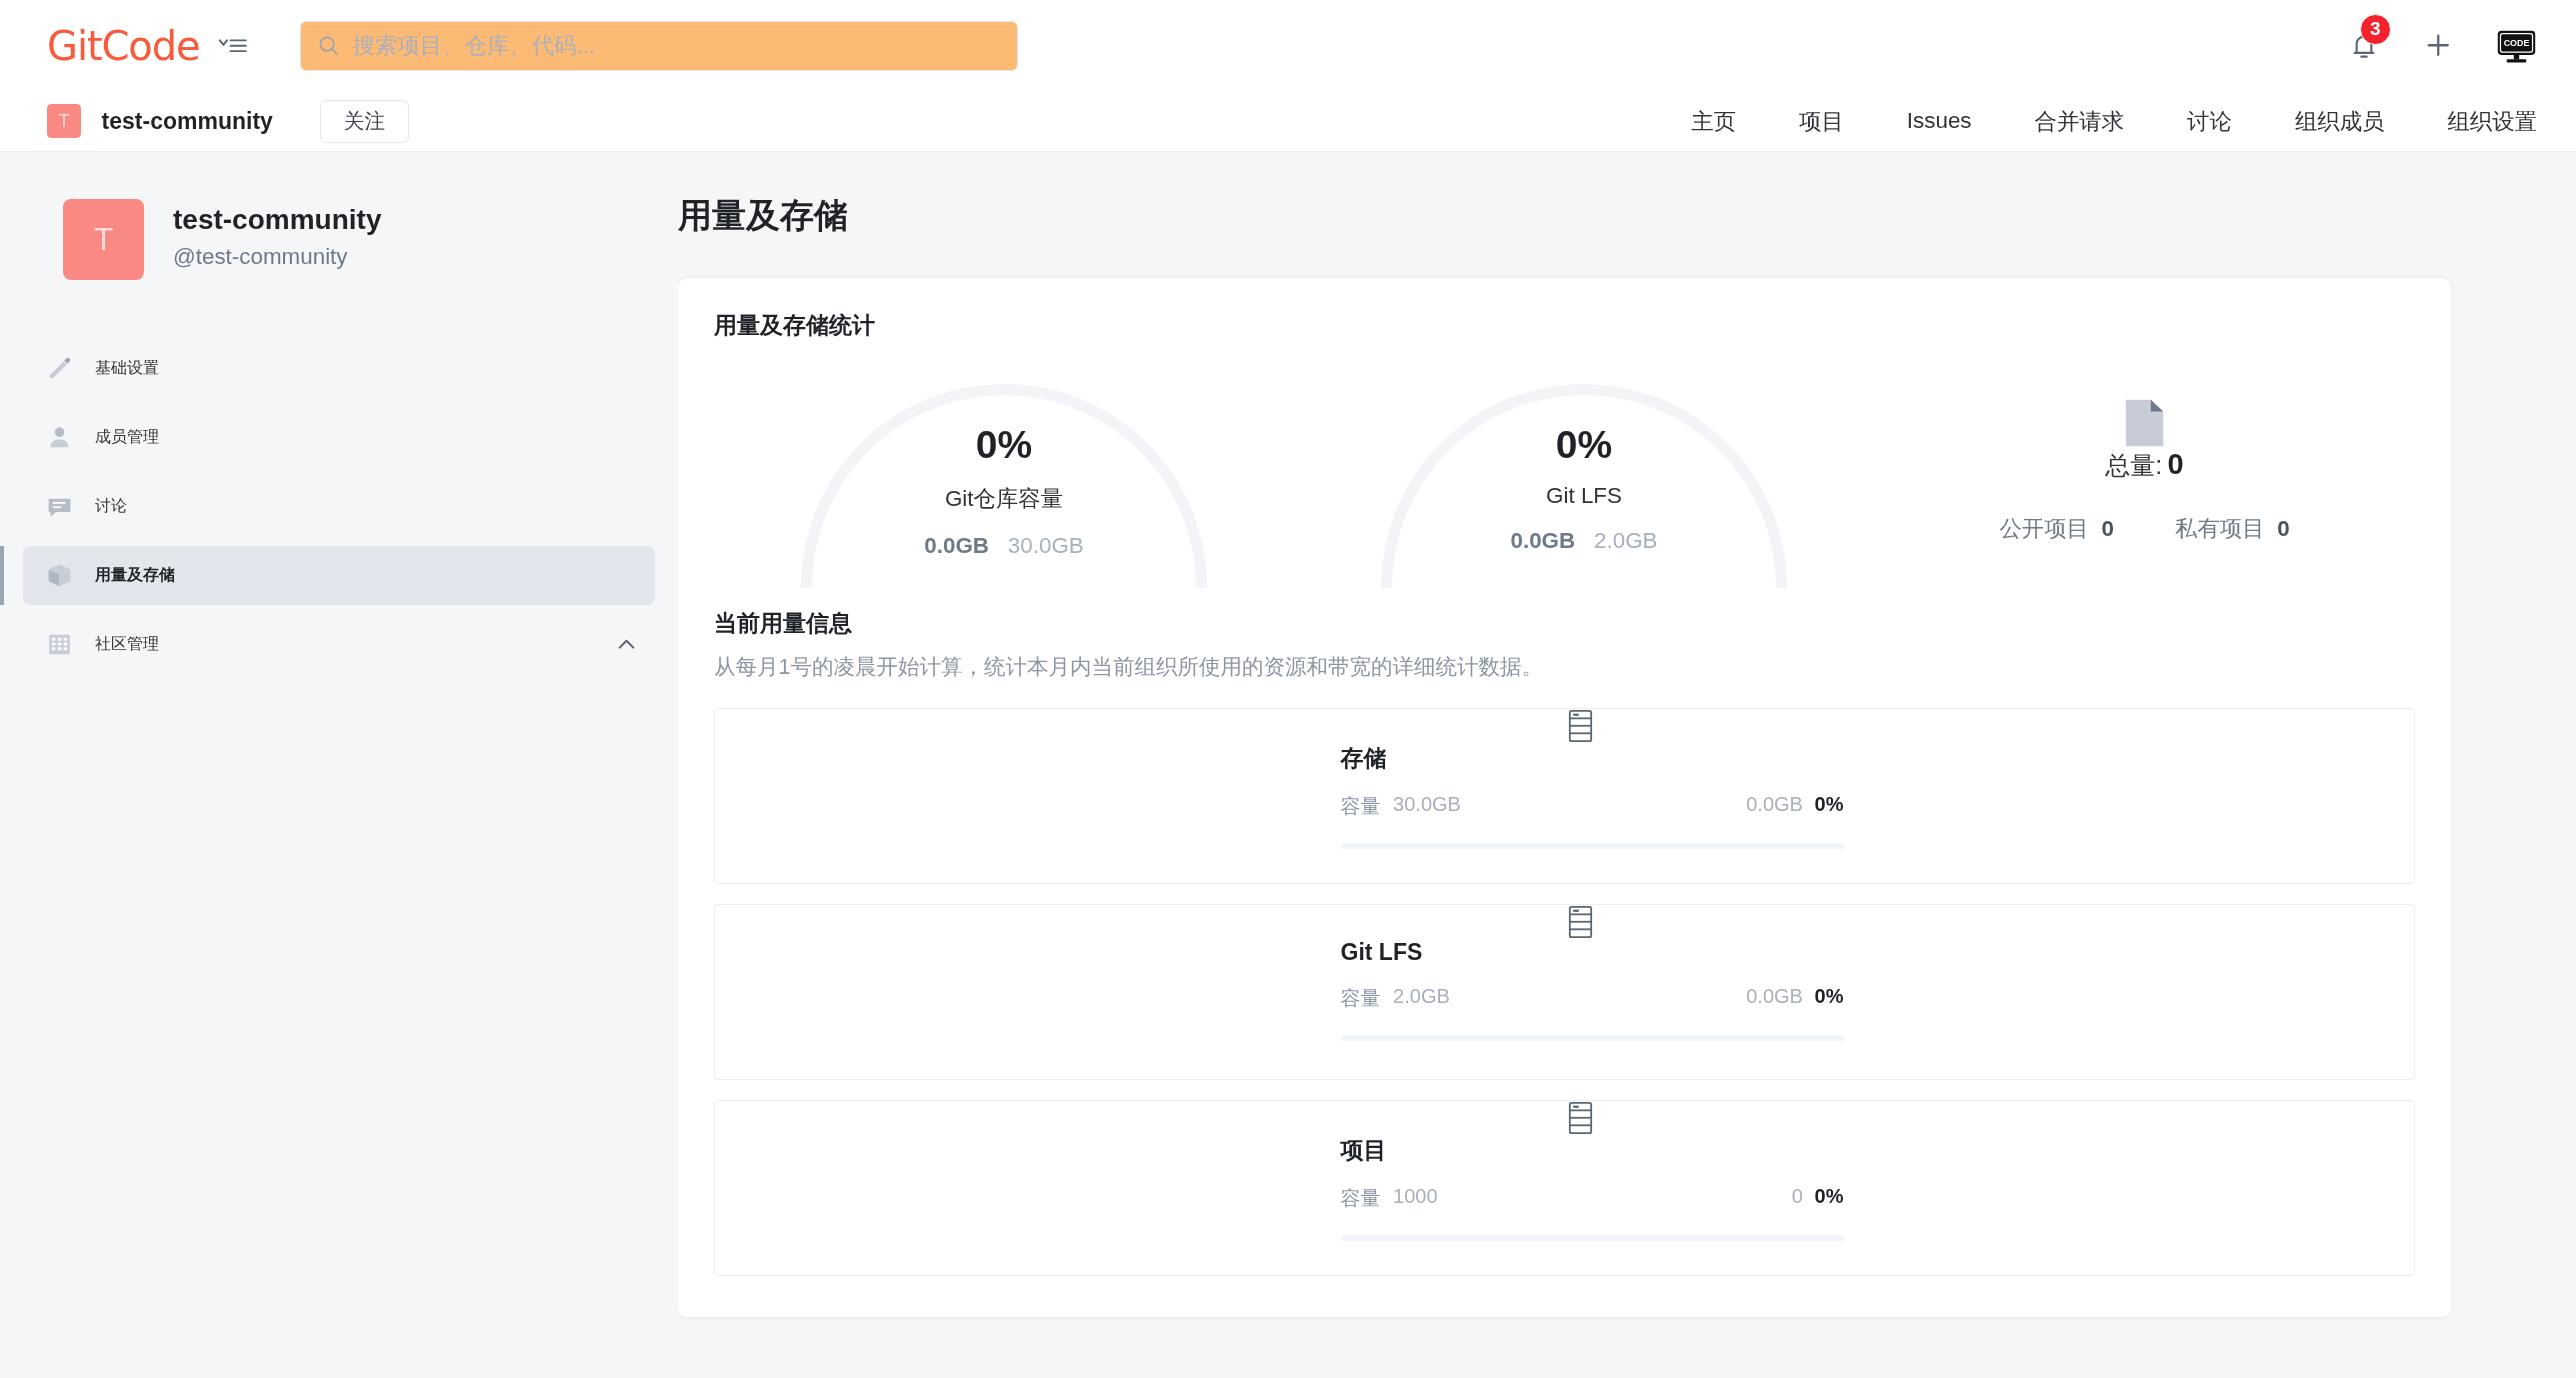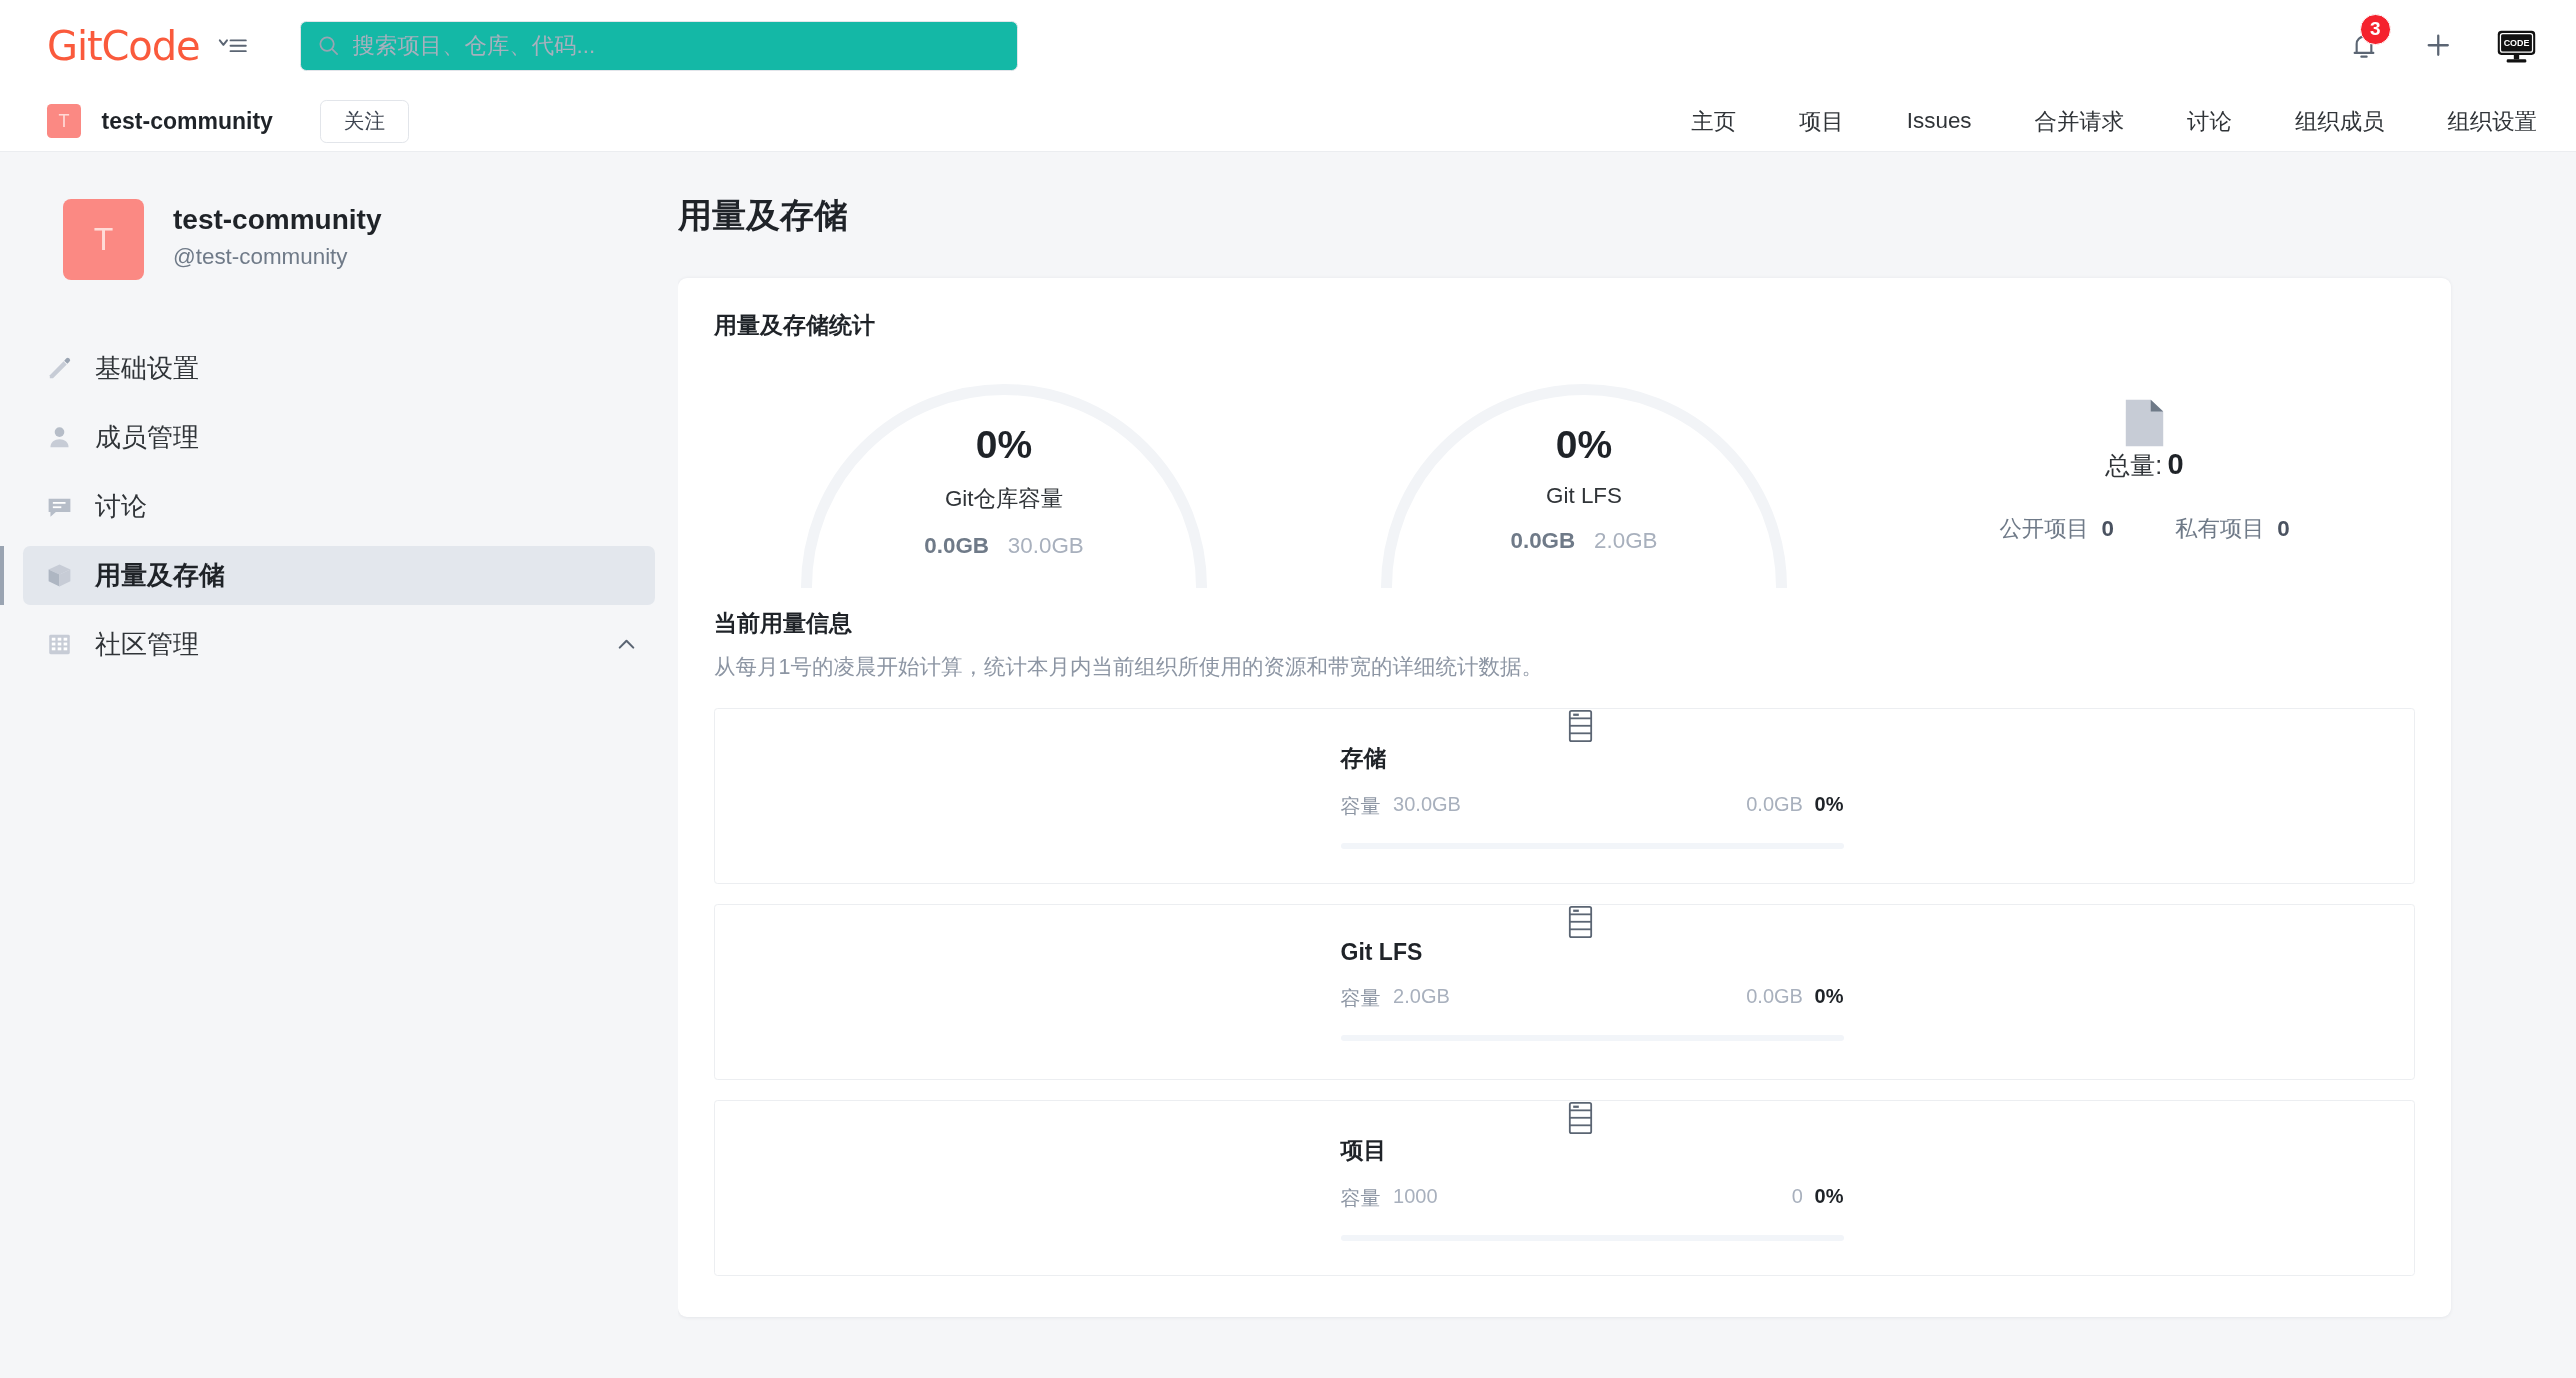--- a/index.html
+++ b/index.html
@@ -36,21 +36,21 @@
   }
   .search-box {
     margin-left: 52px;
     width: 718px;
     height: 50px;
     border: 0.9px solid #e2e5ea;
     border-radius: 6.3px;
     display: flex;
     align-items: center;
     padding: 0 16px;
-    background: #14b8a6;
+    background: #fdba74;
   }
   .search-icon { flex: 0 0 auto; display:flex; align-items:center; color:#9aa4b2; }
   .search-input {
     border: none; outline: none; flex: 1;
     margin-left: 12.6px;
     font-size: 22.4px;
     color: #3d4450;
     font-family: "Liberation Sans", sans-serif;
     background: transparent;
   }
@@ -175,21 +175,21 @@
     margin-bottom: 10px;
   }
   .nav-item .nav-icon {
     width: 32px; height: 32px;
     flex: 0 0 32px;
     display: flex; align-items: center; justify-content: center;
     color: #b6bdc8;
   }
   .nav-item .nav-label {
     margin-left: 20px;
-    font-size: 26px;
+    font-size: 16px;
     color: #303438;
   }
   .nav-item.active {
     background: #e3e7ed;
   }
   .nav-item.active .nav-label { font-weight: bold; color: #1f2328; }
   .nav-item.active::before {
     content: "";
     position: absolute;
     left: -23px; top: 0; bottom: 0;

